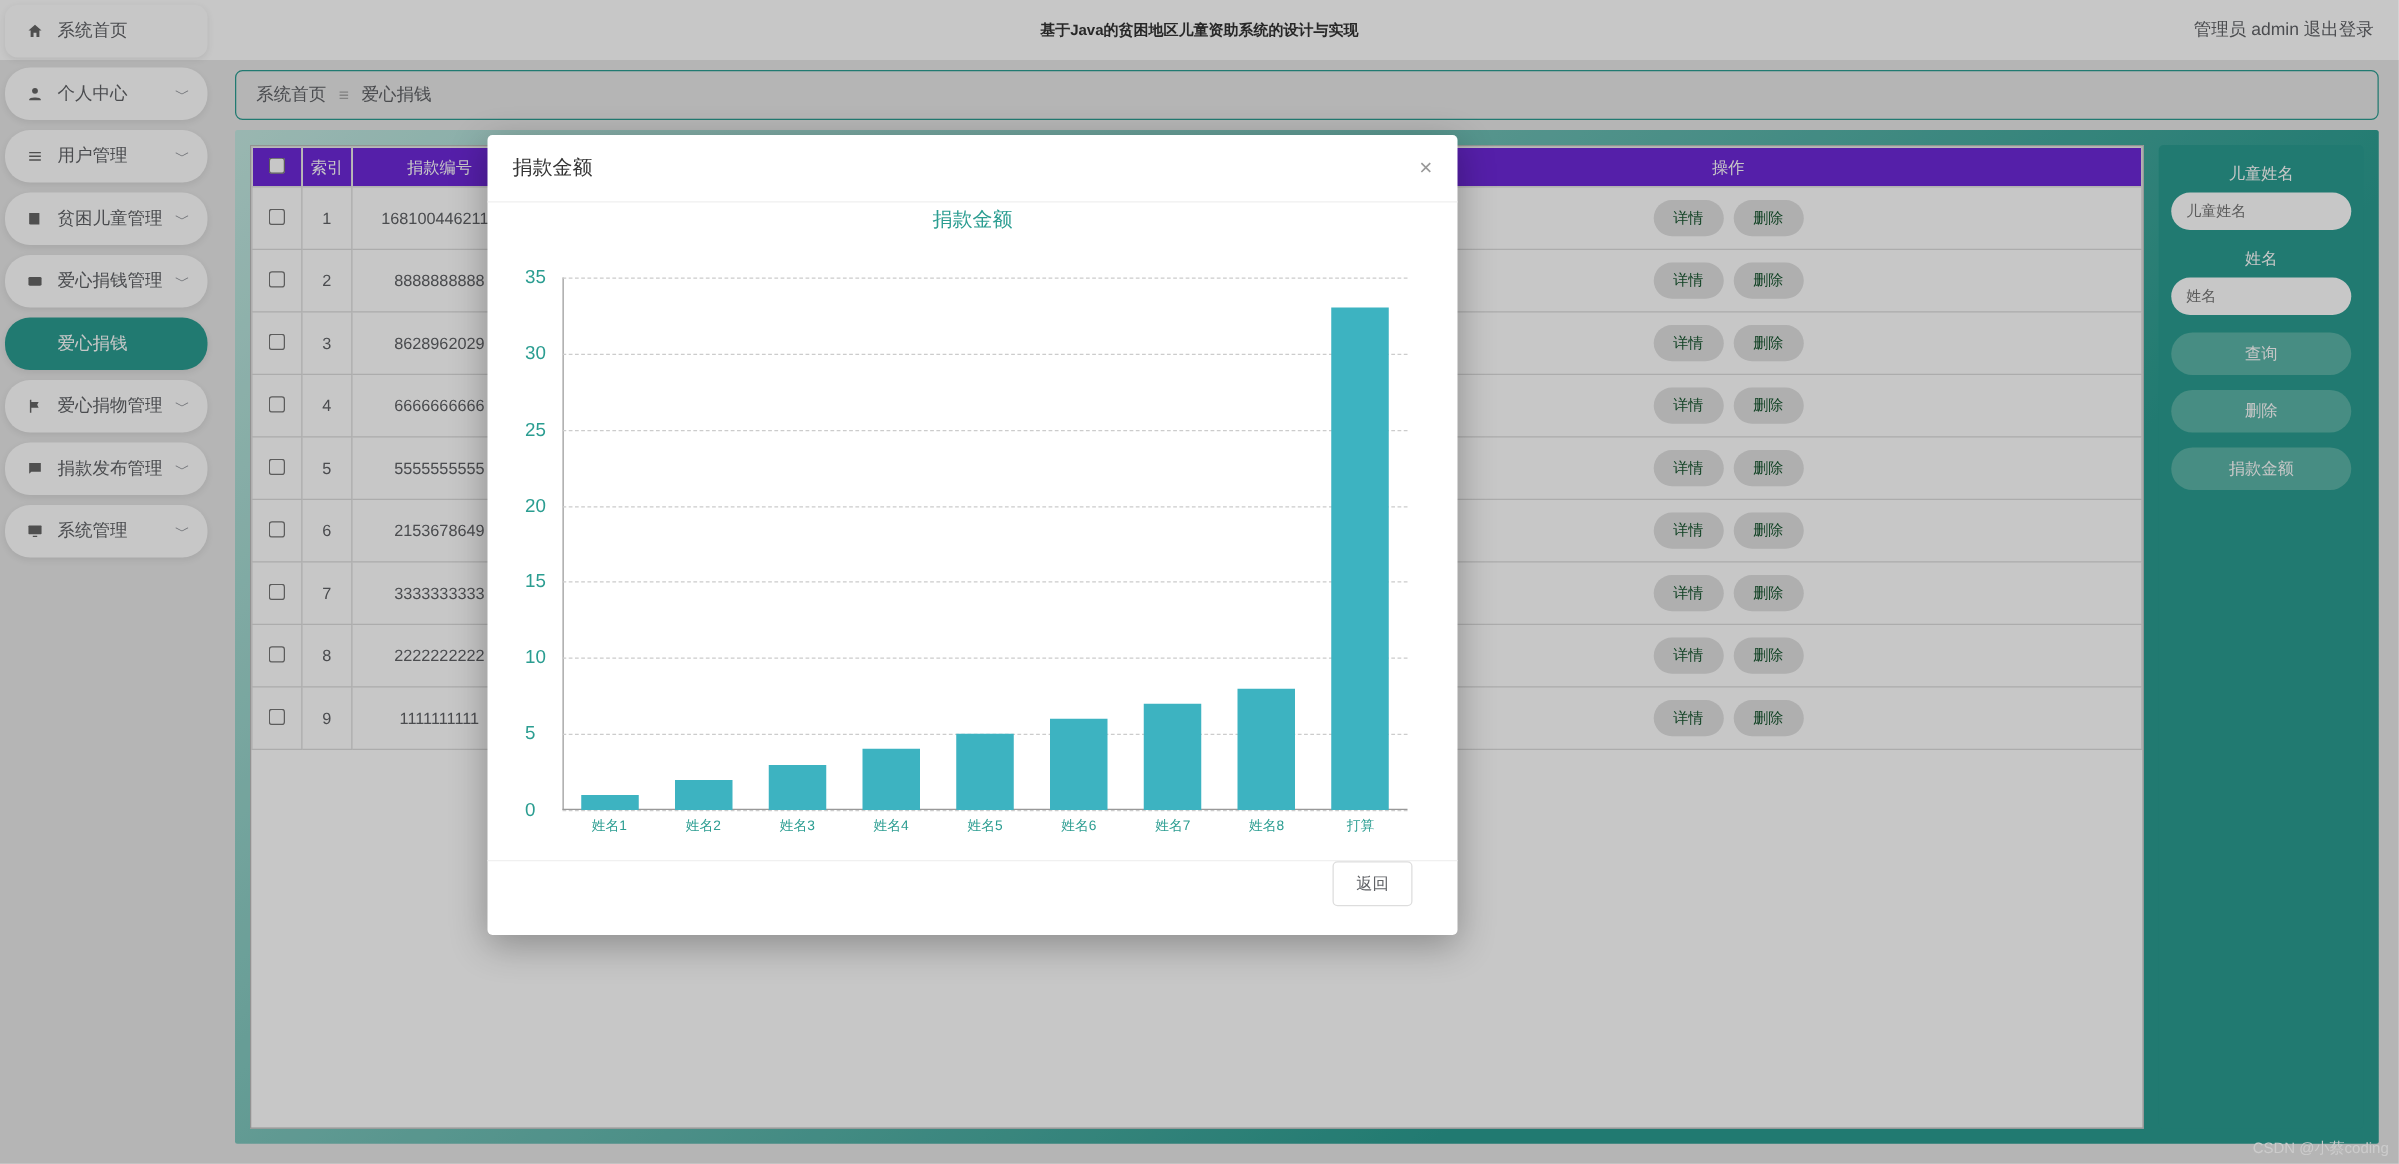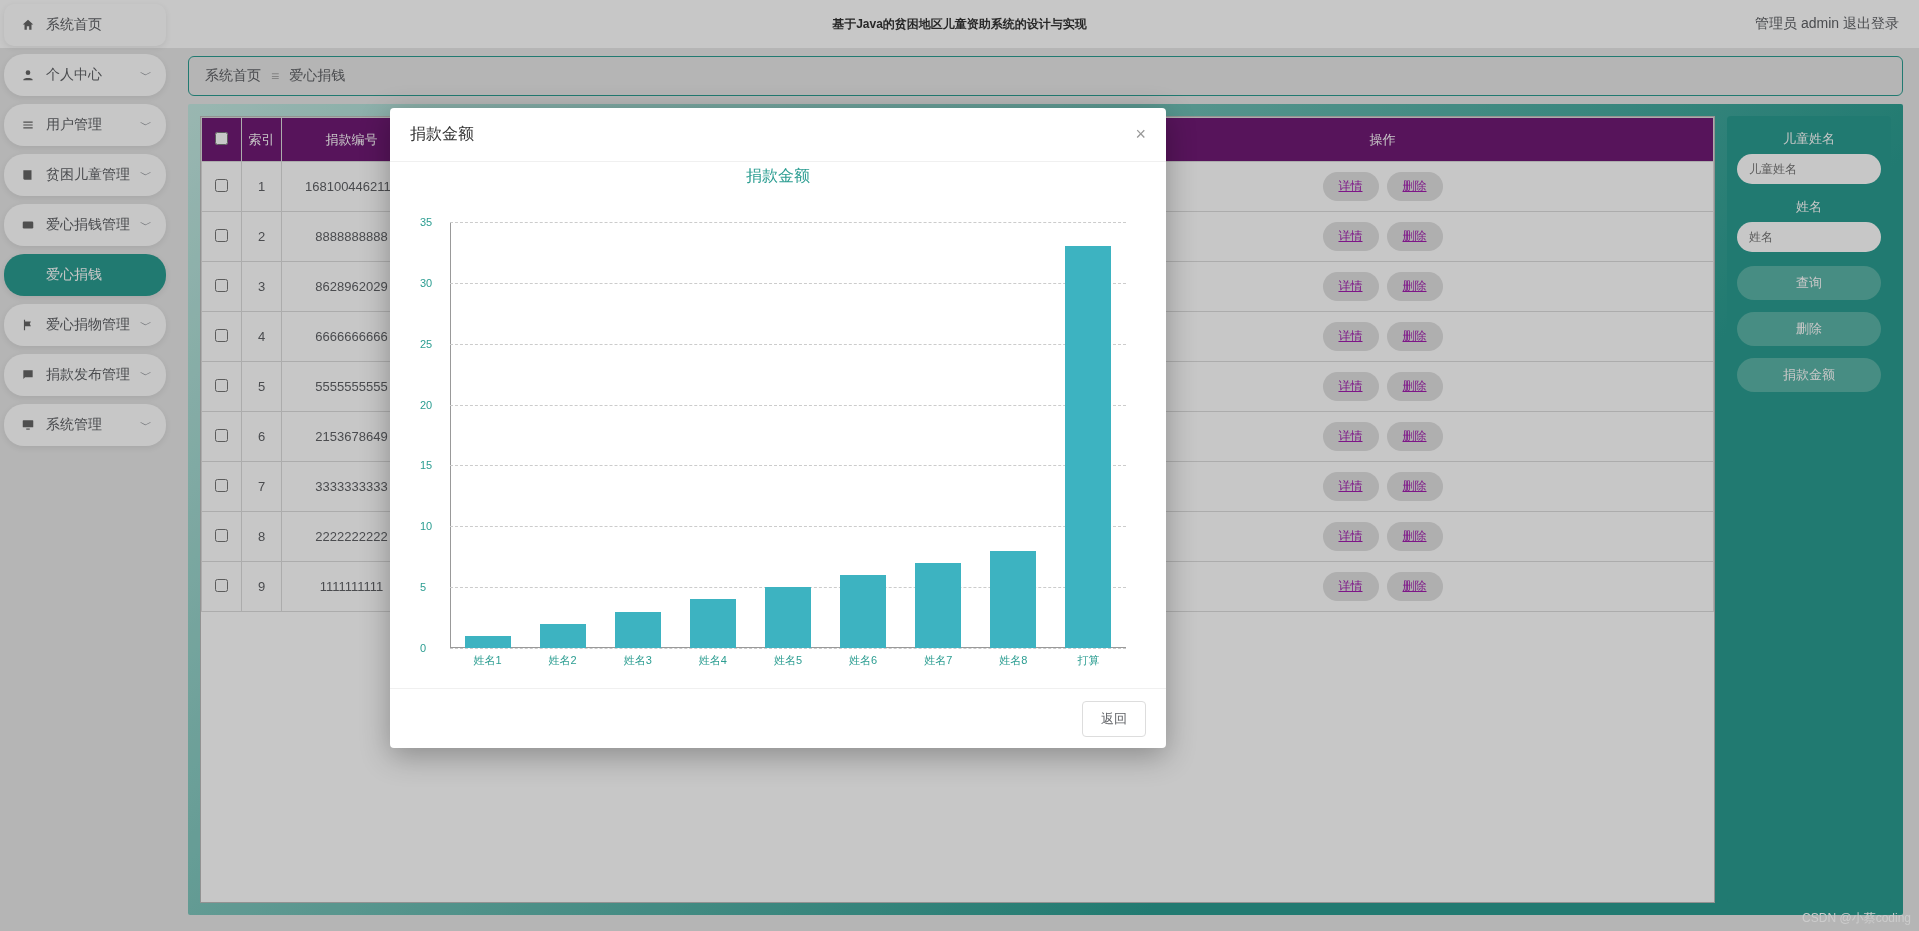--- a/index.html
+++ b/index.html
@@ -23,22 +23,22 @@
 .main { position: absolute; left: 172px; top: 48px; right: 0; bottom: 0; display: flex; flex-direction: column; }
 .breadcrumb { margin: 8px 16px; border: 1px solid #2b9d91; border-radius: 6px; height: 40px; display: flex; align-items: center; padding: 0 16px; font-size: 14px; color: #606266; }
 .breadcrumb .sep { margin: 0 10px; color: #aaa; }
 
 .content-wrap { flex: 1; margin: 0 16px 16px 16px; background: linear-gradient(135deg,#c5eae3,#2b9d91 70%); border-radius: 2px; padding: 12px; display: flex; gap: 12px; overflow: hidden; }
 
 
 .table-card { flex: 1; background: #fff; border: 1px solid #bbb; display: flex; flex-direction: column; }
 table.data { width: 100%; border-collapse: collapse; table-layout: fixed; }
 table.data th, table.data td { border: 1px solid #ddd; text-align: center; font-size: 13px; color: #606266; padding: 0 4px; height: 50px; overflow: hidden; white-space: nowrap; text-overflow: ellipsis; }
-table.data thead th { background: #701a75; color: #fff; font-weight: normal; height: 44px; }
-table.data .op-btn { display: inline-block; background: #e0e0e0; border-radius: 16px; padding: 6px 16px; color: #a21caf; margin: 0 4px; font-size: 12px; cursor: pointer; text-decoration: underline; }
+table.data thead th { background: #6d28d9; color: #fff; font-weight: normal; height: 32px; }
+table.data .op-btn { display: inline-block; background: #e0e0e0; border-radius: 16px; padding: 6px 16px; color: #14532d; margin: 0 4px; font-size: 12px; cursor: pointer; }
 .chk { width: 40px; }
 .idx { width: 40px; }
 .idcol { width: 140px; }
 .namecol { width: 90px; }
 .moneycol { width: 60px; }
 .datecol { width: 120px; }
 .acccol { width: 80px; }
 .xmcol { width: 80px; }
 .phonecol { width: 110px; }
 .paycol { width: 90px; }
@@ -48,28 +48,28 @@
 .filter-card label { display: block; margin-bottom: 6px; color: #fff; }
 .filter-card input { width: 100%; border: none; border-radius: 18px; padding: 8px 12px; margin-bottom: 14px; font-size: 12px; color: #888; background: #fff; }
 .filter-card .f-btn { width: 100%; border: none; background: #5cb5a8; color: #fff; border-radius: 18px; padding: 8px 0; margin-bottom: 12px; font-size: 13px; cursor: pointer; }
 
 
 .overlay { position: absolute; inset: 0; background: rgba(0,0,0,0.22); }
 .dialog { position: absolute; left: 390px; top: 108px; width: 776px; height: 640px; background: #fff; border-radius: 4px; box-shadow: 0 8px 30px rgba(0,0,0,0.3); display: flex; flex-direction: column; }
 .dialog-head { height: 54px; display: flex; align-items: center; padding: 0 20px; font-size: 16px; color: #333; border-bottom: 1px solid #f0f0f0; }
 .dialog-head .close { margin-left: auto; color: #999; cursor: pointer; font-size: 18px; }
 .dialog-body { flex: 1; position: relative; }
-.dialog-foot { height: 60px; display: flex; align-items: center; justify-content: flex-end; padding: 0 20px; border-top: 1px solid #f0f0f0; }
+.dialog-foot { height: 60px; display: flex; align-items: flex-start; justify-content: flex-end; padding: 0 36px; border-top: 1px solid #f0f0f0; }
 .dialog-foot .ret { border: 1px solid #ddd; background: #fff; color: #606266; border-radius: 4px; padding: 8px 18px; font-size: 13px; cursor: pointer; }
 
 
 .chart-title { text-align: center; color: #2b9d91; font-size: 16px; margin-top: 4px; }
 .chart-area { position: absolute; left: 60px; right: 40px; top: 60px; bottom: 40px; }
 .grid-line { position: absolute; left: 0; right: 0; border-top: 1px dashed #ccc; }
-.ytick { position: absolute; left: -30px; font-size: 11px; color: #2b9d91; transform: translateY(-50%); }
+.ytick { position: absolute; left: -30px; font-size: 15px; color: #2b9d91; transform: translateY(-50%); }
 .bars { position: absolute; left: 0; right: 0; bottom: 0; top: 0; display: flex; }
 .bar-slot { flex: 1; display: flex; align-items: flex-end; justify-content: center; position: relative; }
 .bar { width: 46px; background: #3db3c1; }
 .xtick { position: absolute; bottom: -20px; font-size: 11px; color: #2b9d91; white-space: nowrap; }
 .axis-line-x { position: absolute; left: 0; right: 0; bottom: 0; border-top: 1px solid #999; }
 .axis-line-y { position: absolute; left: 0; top: 0; bottom: 0; border-left: 1px solid #999; }
 
 .watermark { position: absolute; right: 8px; bottom: 4px; color: #ccc; font-size: 12px; }
 input[type="checkbox"] { cursor: pointer; }
 </style>

